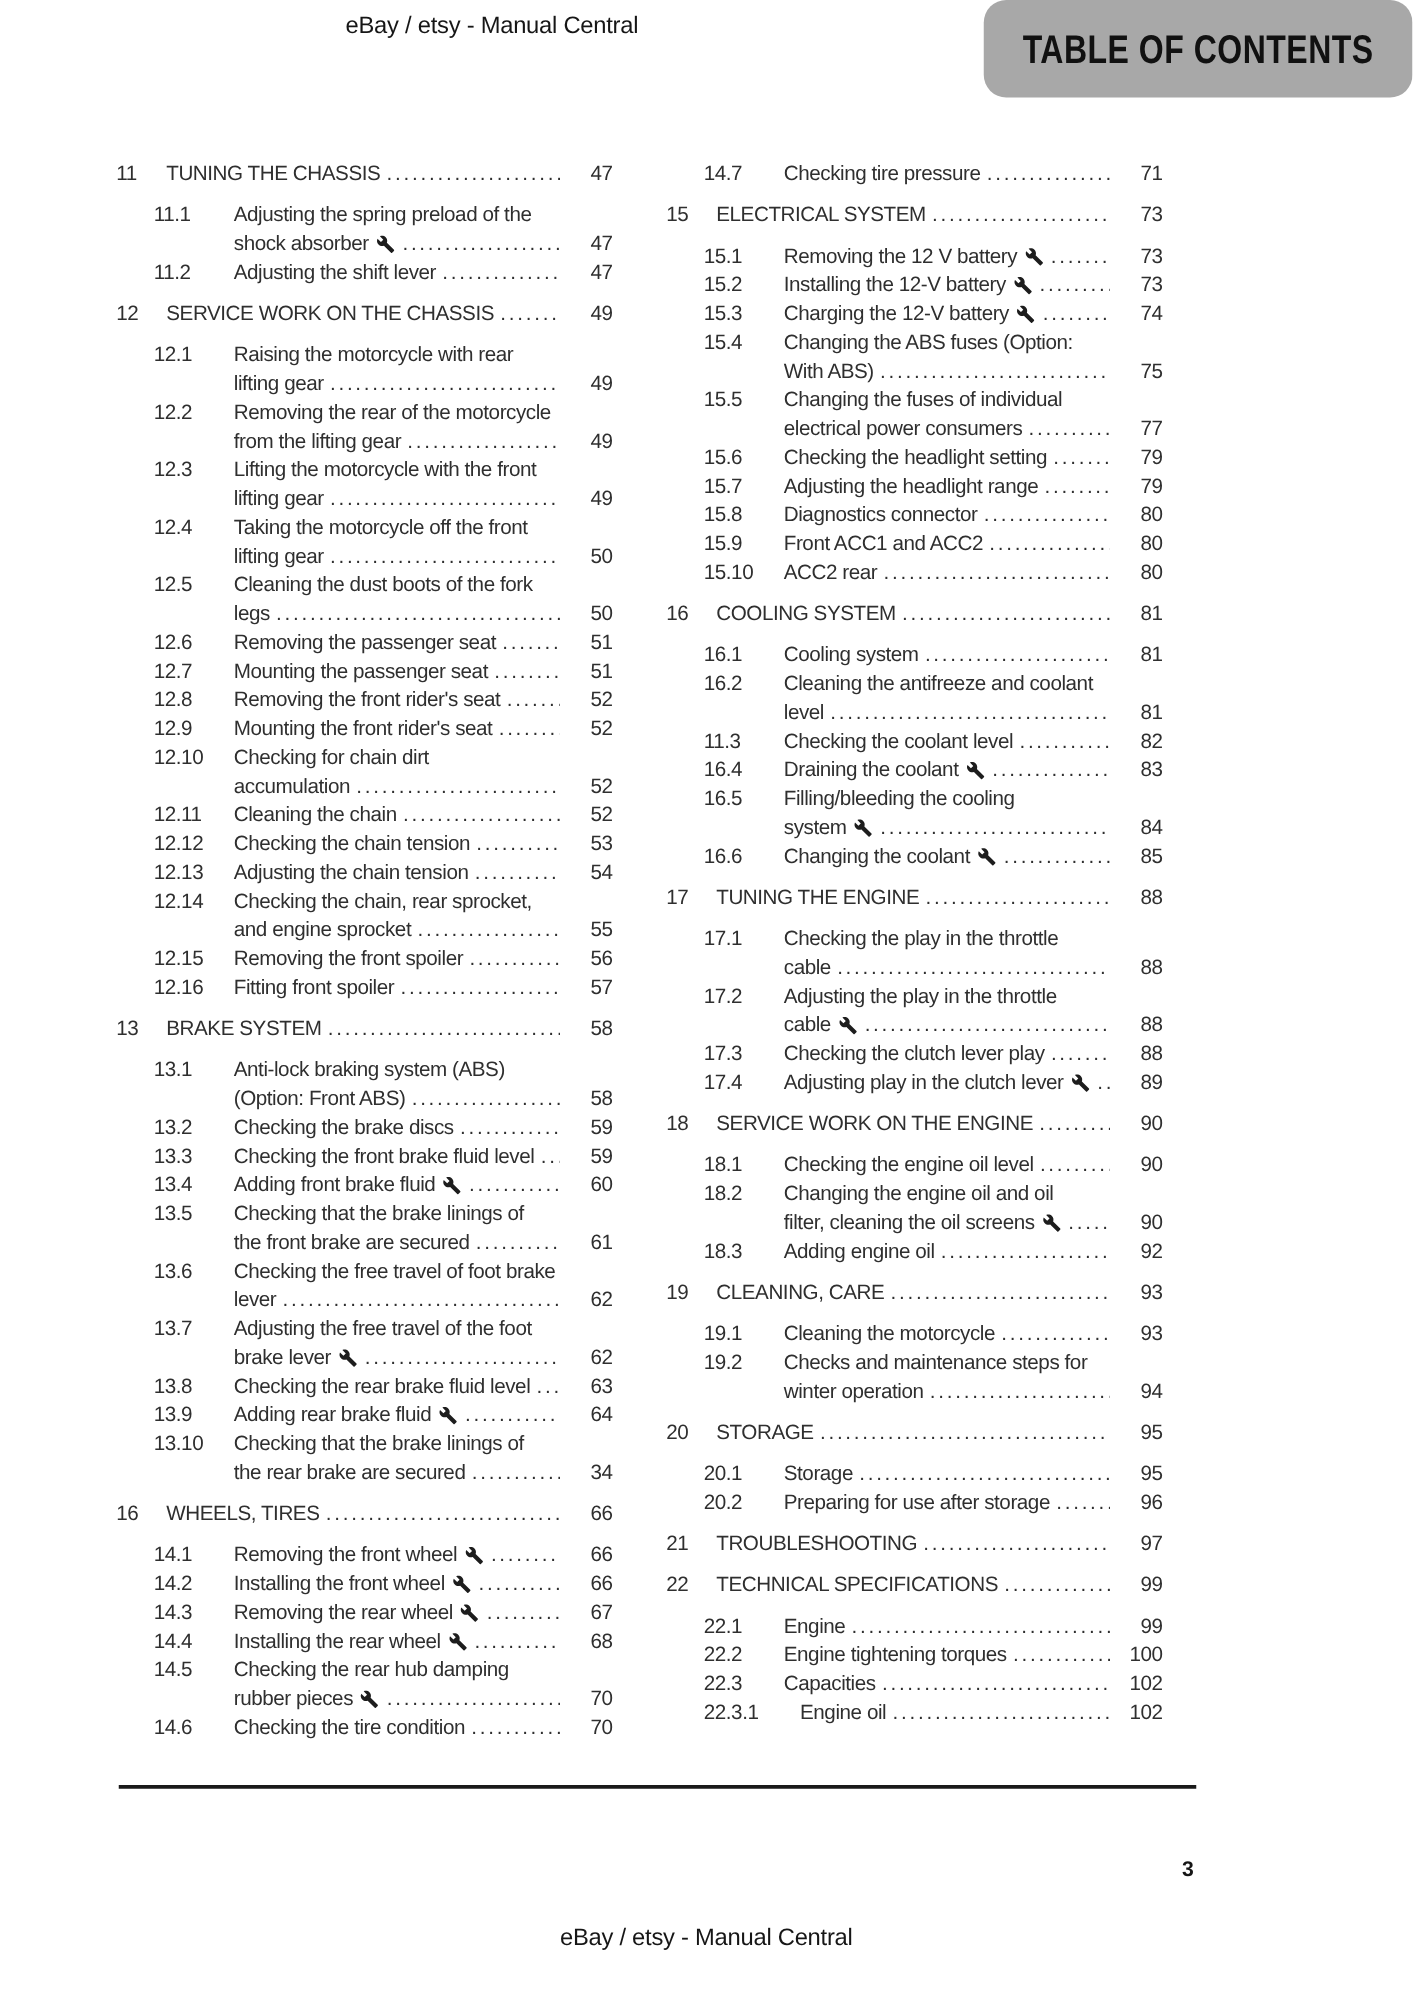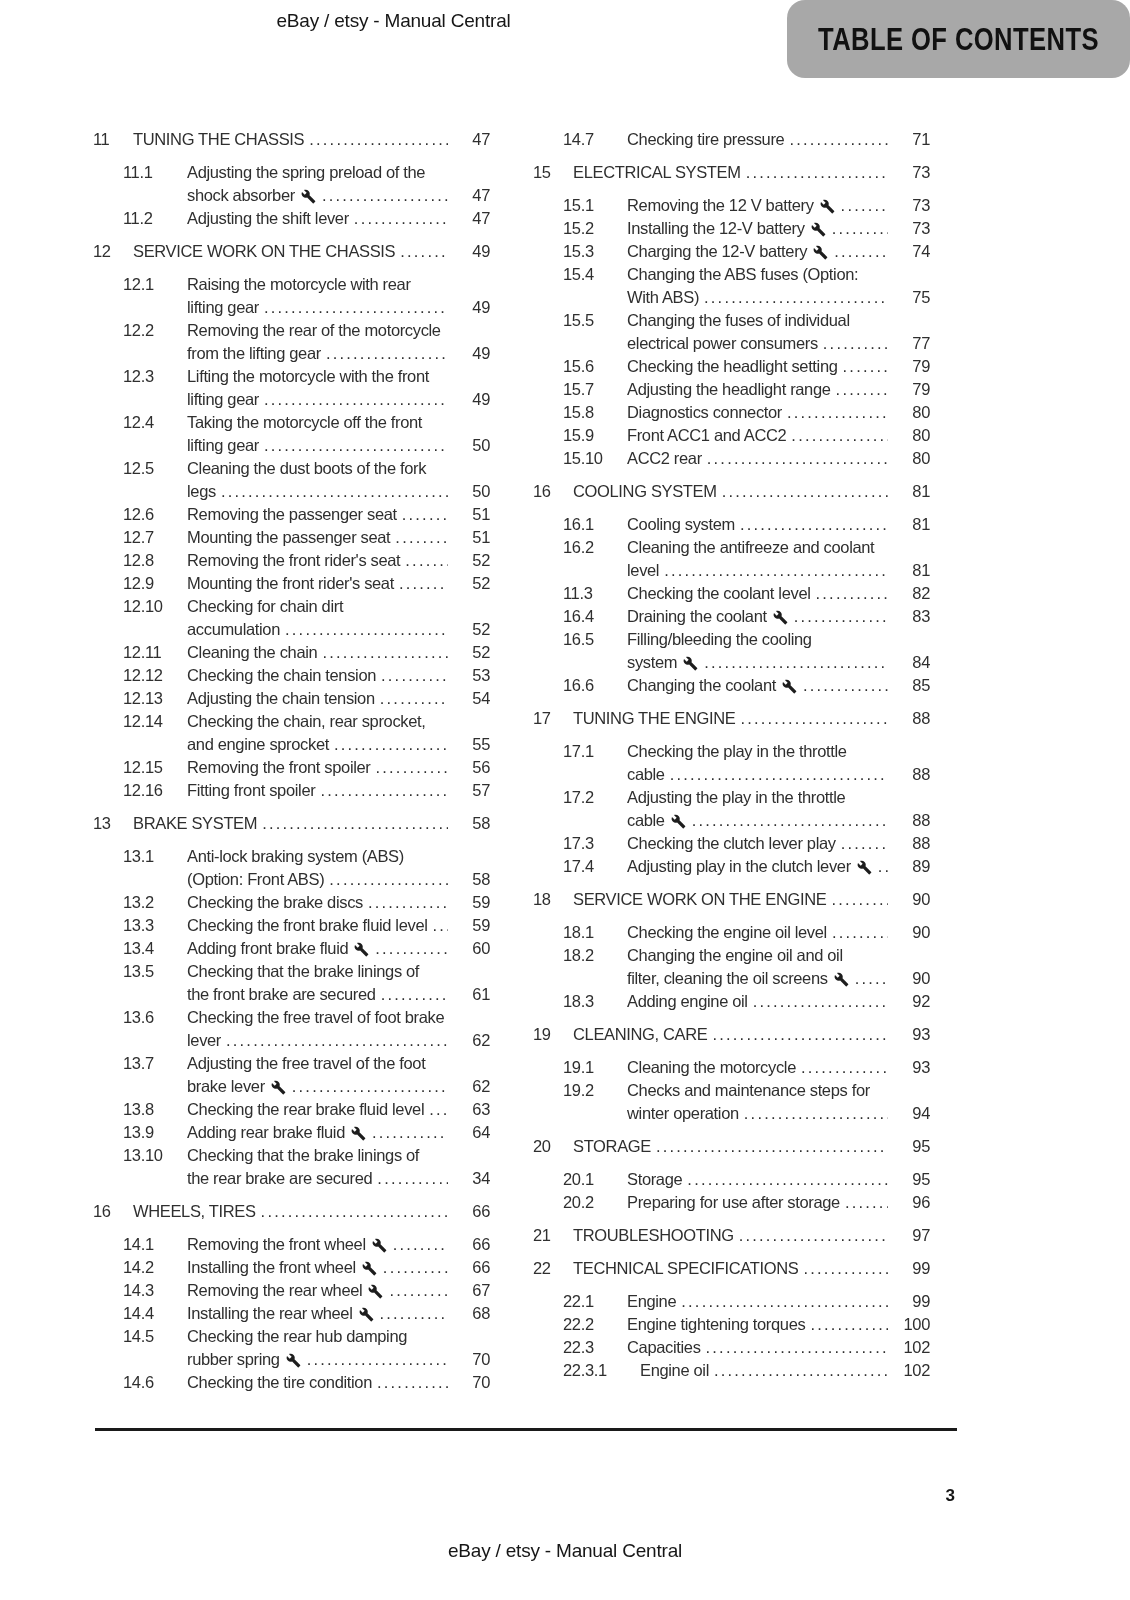--- a/index.html
+++ b/index.html
@@ -486,21 +486,21 @@
             <span class="leader">..........................................................................................</span>
           </div>
         </div>
         <span class="page">68</span>
       </div>
       <div class="entry item">
         <span class="num">14.5</span>
         <div class="body">
           <div class="tline">Checking the rear hub damping</div>
           <div class="lastline">
-            <span class="ttext">rubber spring</span>
+            <span class="ttext">rubber pieces</span>
             <span class="wrench">
               <svg viewBox="0 0 24 24" width="15" height="15" fill="#1d1d1d" aria-hidden="true">
                 <path d="M22.7 19l-9.1-9.1c.9-2.3.4-5-1.5-6.9-2-2-5-2.4-7.4-1.3L9 6 6 9 1.6 4.7C.4 7.1.9 10.1 2.9 12.1c1.9 1.9 4.6 2.4 6.9 1.5l9.1 9.1c.4.4 1 .4 1.4 0l2.3-2.3c.5-.4.5-1.1.1-1.4z"></path>
               </svg>
             </span>
             <span class="leader">..........................................................................................</span>
           </div>
         </div>
         <span class="page">70</span>
       </div>

